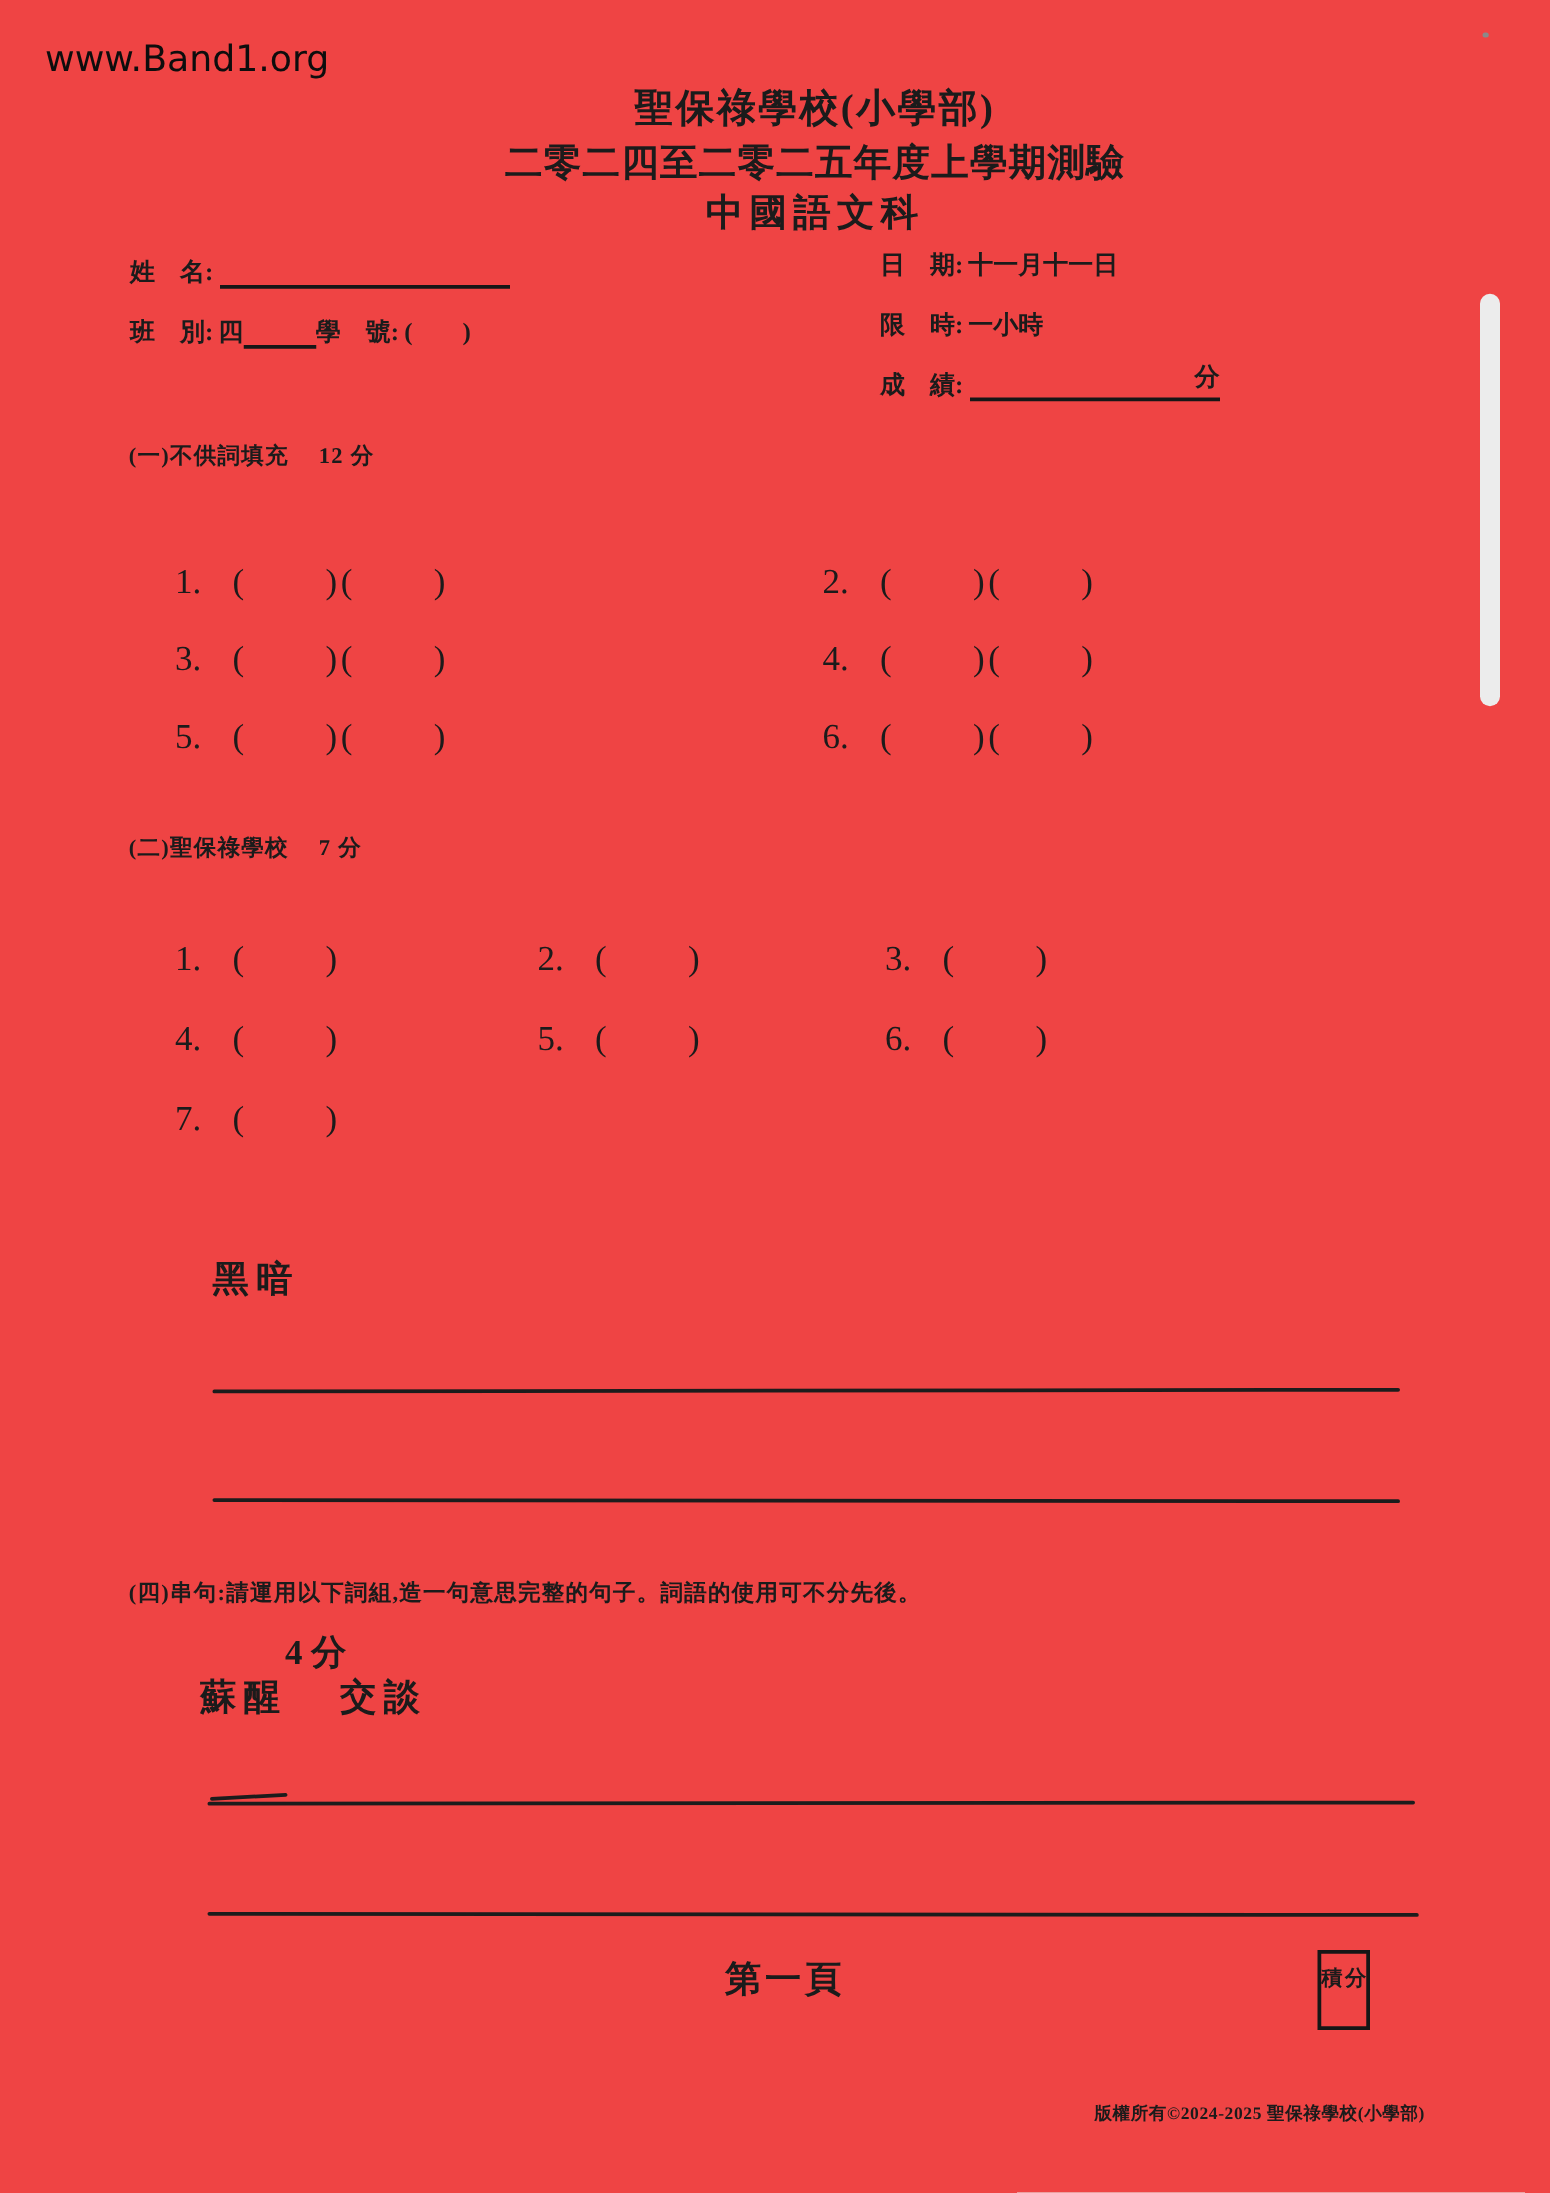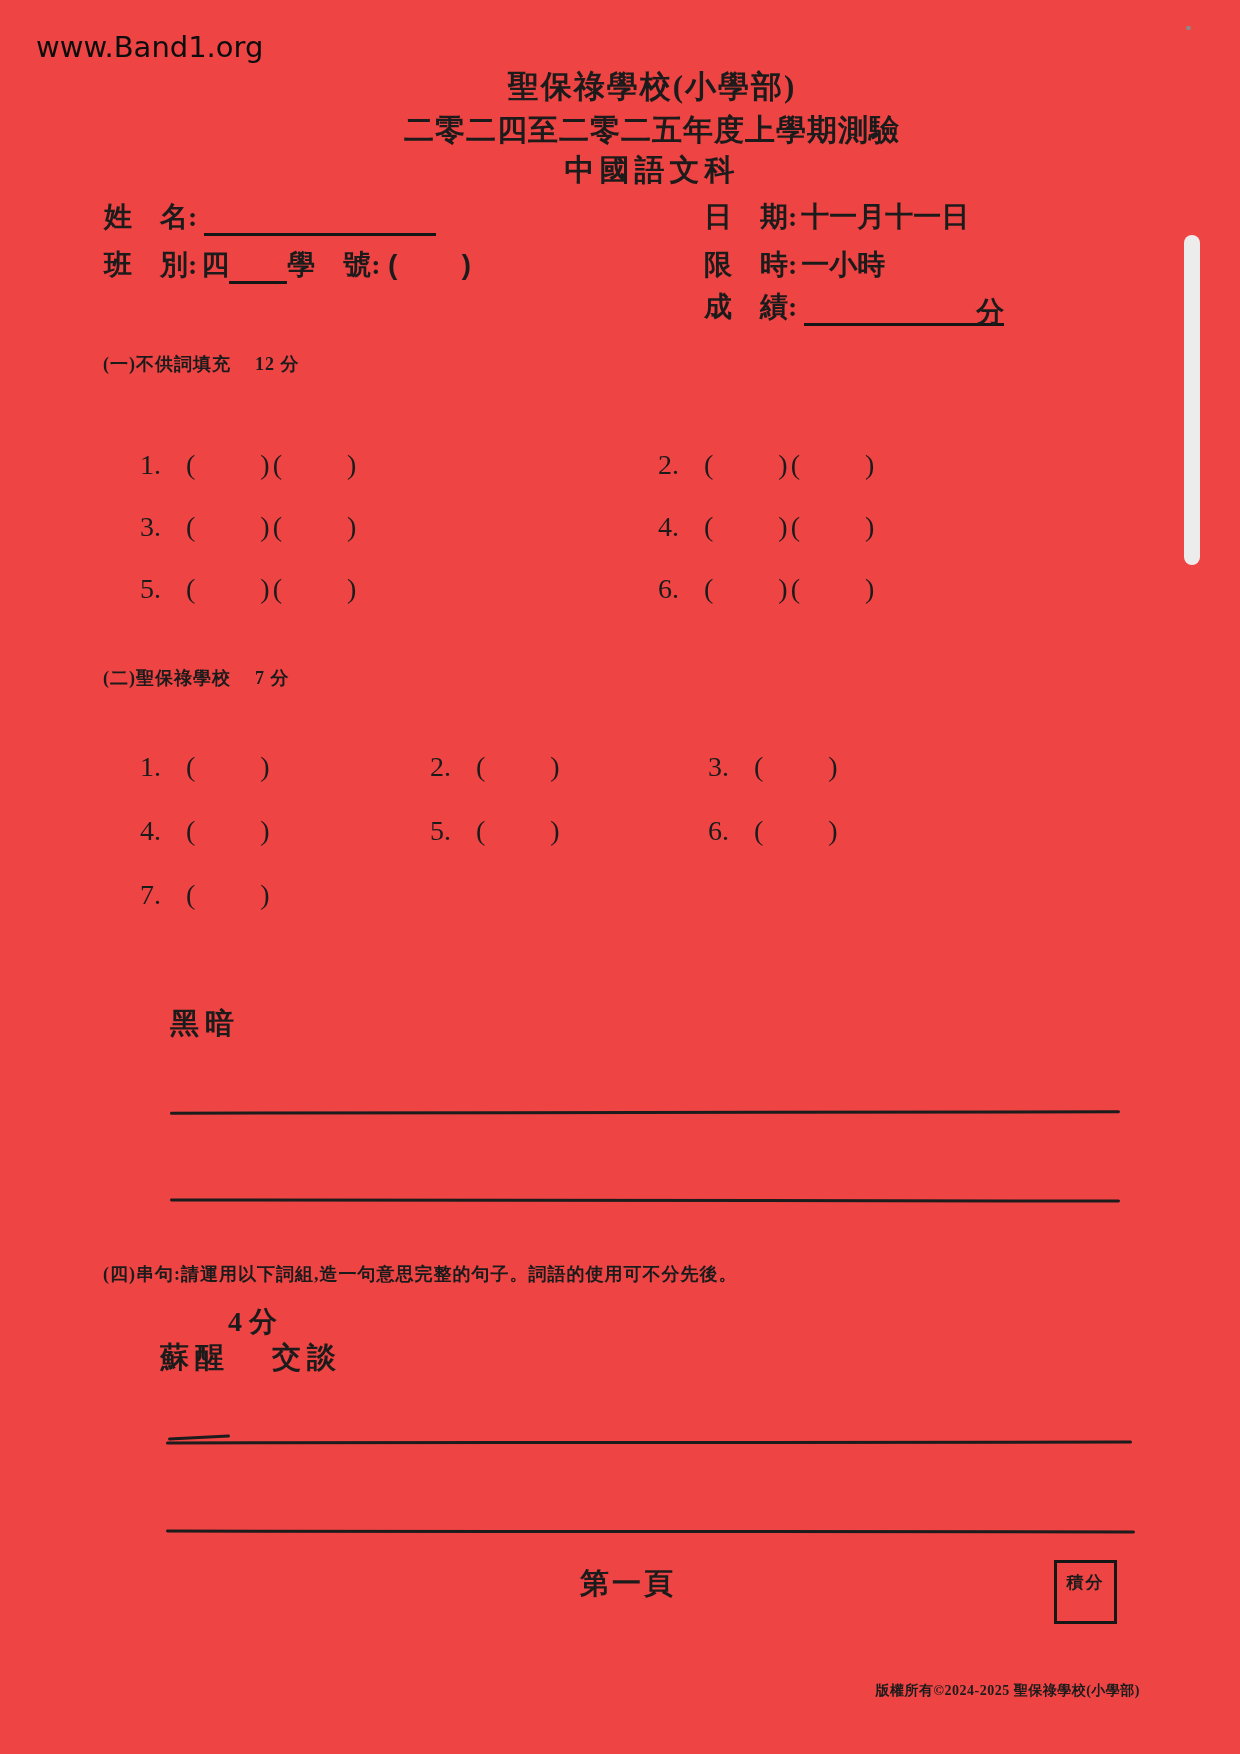--- a/index.html
+++ b/index.html
@@ -15,31 +15,31 @@
   .abs{position:absolute;white-space:nowrap;}
 
   .watermark{left:36px;top:30px;font-family:"DejaVu Sans","Liberation Sans",sans-serif;font-size:29px;color:#0d0d0d;}
 
   .titles{position:absolute;left:32px;top:0;width:1240px;text-align:center;}
   .t-line{position:absolute;left:0;width:100%;font-weight:600;}
   .t-school{top:66px;font-size:31px;letter-spacing:2px;}
   .t-term{top:110px;font-size:30px;letter-spacing:1px;}
   .t-subject{top:150px;font-size:30px;letter-spacing:5px;}
 
-  .info{font-size:28px;font-weight:600;}
+  .info{font-size:20px;font-weight:600;}
   .r-name{left:104px;top:198px;}
   .r-class{left:104px;top:246px;}
   .r-date{left:704px;top:198px;}
   .r-time{left:704px;top:246px;}
   .r-score{left:704px;top:288px;}
   .u{display:inline-block;border-bottom:3px solid #161616;height:30px;vertical-align:bottom;}
   .u-name{width:232px;}
   .u-class{width:58px;}
   .u-score{width:200px;text-align:right;}
-  .info .val{margin-left:4px;font-family:Liberation Mono, monospace;}
+  .info .val{margin-left:4px;}
 
   .sec-head{font-size:18px;font-weight:600;letter-spacing:1px;}
   .h1{left:103px;top:352px;}
   .h2{left:103px;top:666px;}
   .h3{left:103px;top:958px;}
   .h4{left:103px;top:1262px;}
   .marks{margin-left:24px;}
   .marks-inline{margin-left:10px;}
 
   .s1-grid{position:absolute;left:140px;top:446px;display:grid;grid-template-columns:518px auto;grid-auto-rows:62px;font-size:28px;}
@@ -56,21 +56,21 @@
 
   .wline{position:absolute;height:3px;background:#1c1c1c;border-radius:2px;}
   .l1{left:170px;top:1111px;width:950px;transform:rotate(-0.08deg);}
   .l2{left:170px;top:1199px;width:950px;transform:rotate(0.06deg);}
   .l3{left:166px;top:1441px;width:966px;transform:rotate(-0.05deg);}
   .l4{left:166px;top:1530px;width:969px;transform:rotate(0.05deg);}
   .scribble{left:168px;top:1436px;width:62px;height:3px;background:#1c1c1c;border-radius:2px;transform:rotate(-3deg);}
 
   .pageno{left:580px;top:1564px;font-size:29px;font-weight:600;letter-spacing:3px;}
 
-  .scorebox{left:1054px;top:1560px;width:63px;height:64px;border:3px solid #161616;box-sizing:border-box;text-align:center;}
+  .scorebox{left:1054px;top:1560px;width:42px;height:64px;border:3px solid #161616;box-sizing:border-box;text-align:center;}
   .scorebox .lbl{display:inline-block;margin-top:8px;font-size:17px;font-weight:600;letter-spacing:2px;}
 
   .copyright{right:100px;top:1682px;font-size:14px;font-weight:700;letter-spacing:0.5px;}
 
   .smudge{left:1184px;top:235px;width:16px;height:330px;background:#ececec;border-radius:8px;}
   .speck{left:1186px;top:26px;width:5px;height:4px;background:#8a8a8a;border-radius:2px;}
 </style>
 </head>
 <body>
 

